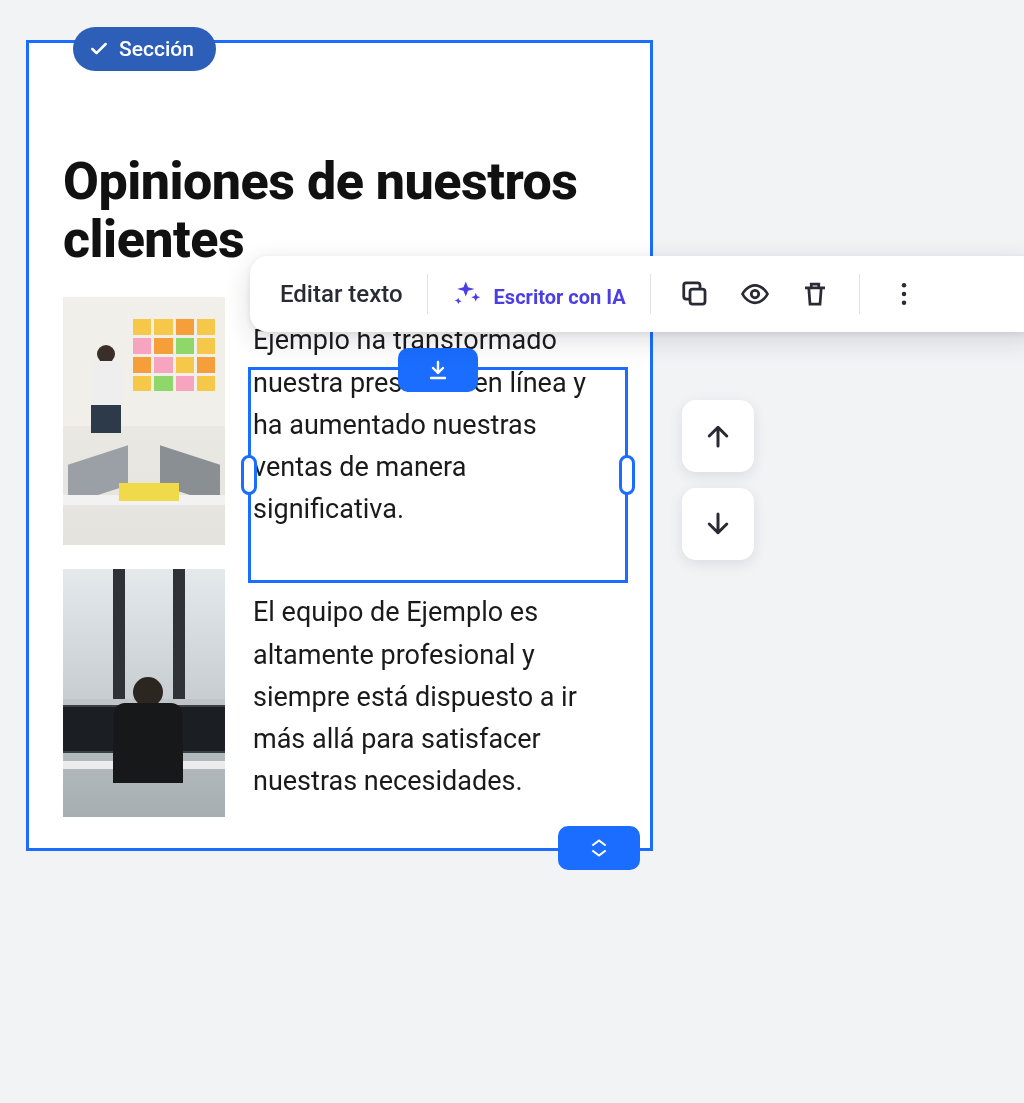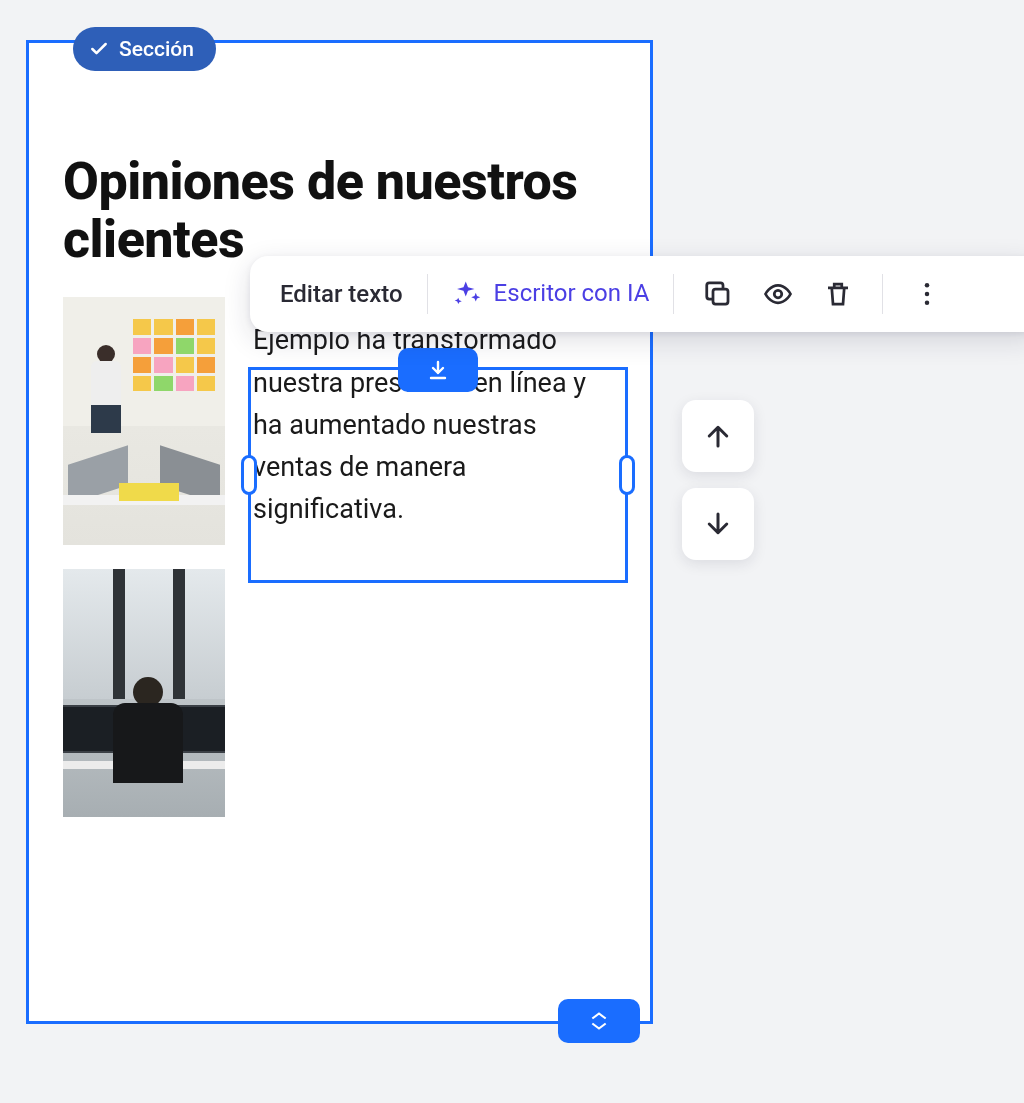--- a/index.html
+++ b/index.html
@@ -9,21 +9,21 @@
     width: 1024px;
     height: 1103px;
     position: relative;
     overflow: hidden;
   }
   .canvas {
     position: absolute;
     top: 40px;
     left: 26px;
     width: 627px;
-    height: 984px;
+    height: 811px;
     background: #fff;
     border: 3px solid #1a6dff;
   }
   .section-badge {
     position: absolute;
     top: -16px;
     left: 44px;
     background: #2e5fb8;
     color: #fff;
     border-radius: 999px;
@@ -177,24 +177,24 @@
     white-space: nowrap;
   }
   .tb-sep {
     width: 1px;
     height: 40px;
     background: #e1e1e6;
     margin: 0 12px;
   }
   .tb-ai-btn {
     display: flex;
-    align-items: flex-start;
+    align-items: flex-end;
     gap: 12px;
-    font-size: 24px;
-    font-weight: 400;
+    font-size: 20px;
+    font-weight: 700;
     color: #4b3fe4;
     cursor: pointer;
     padding: 10px 8px;
     white-space: nowrap;
   }
   .tb-ai-btn svg { width: 30px; height: 30px; fill: #4b3fe4; }
   .tb-icon-btn {
     width: 56px;
     height: 56px;
     display: flex;
@@ -277,20 +277,21 @@
           <div class="bar2a"></div>
           <div class="bar2b"></div>
         <div class="monL"></div>
           <div class="monR"></div>
         <div class="desk2"></div>
         <div class="person2">
             <div class="head"></div>
             <div class="body"></div>
           </div>
       </div>
+      <div class="testi-text">El equipo de Ejemplo es altamente profesional y siempre está dispuesto a ir más allá para satisfacer nuestras necesidades.</div>
     </div>
   </div>
 
   <div class="resize-handle-section">
     <svg viewBox="0 0 24 12">
         <path d="M4 9l8-6 8 6"></path>
       </svg>
     <svg viewBox="0 0 24 12">
         <path d="M4 3l8 6 8-6"></path>
       </svg>

